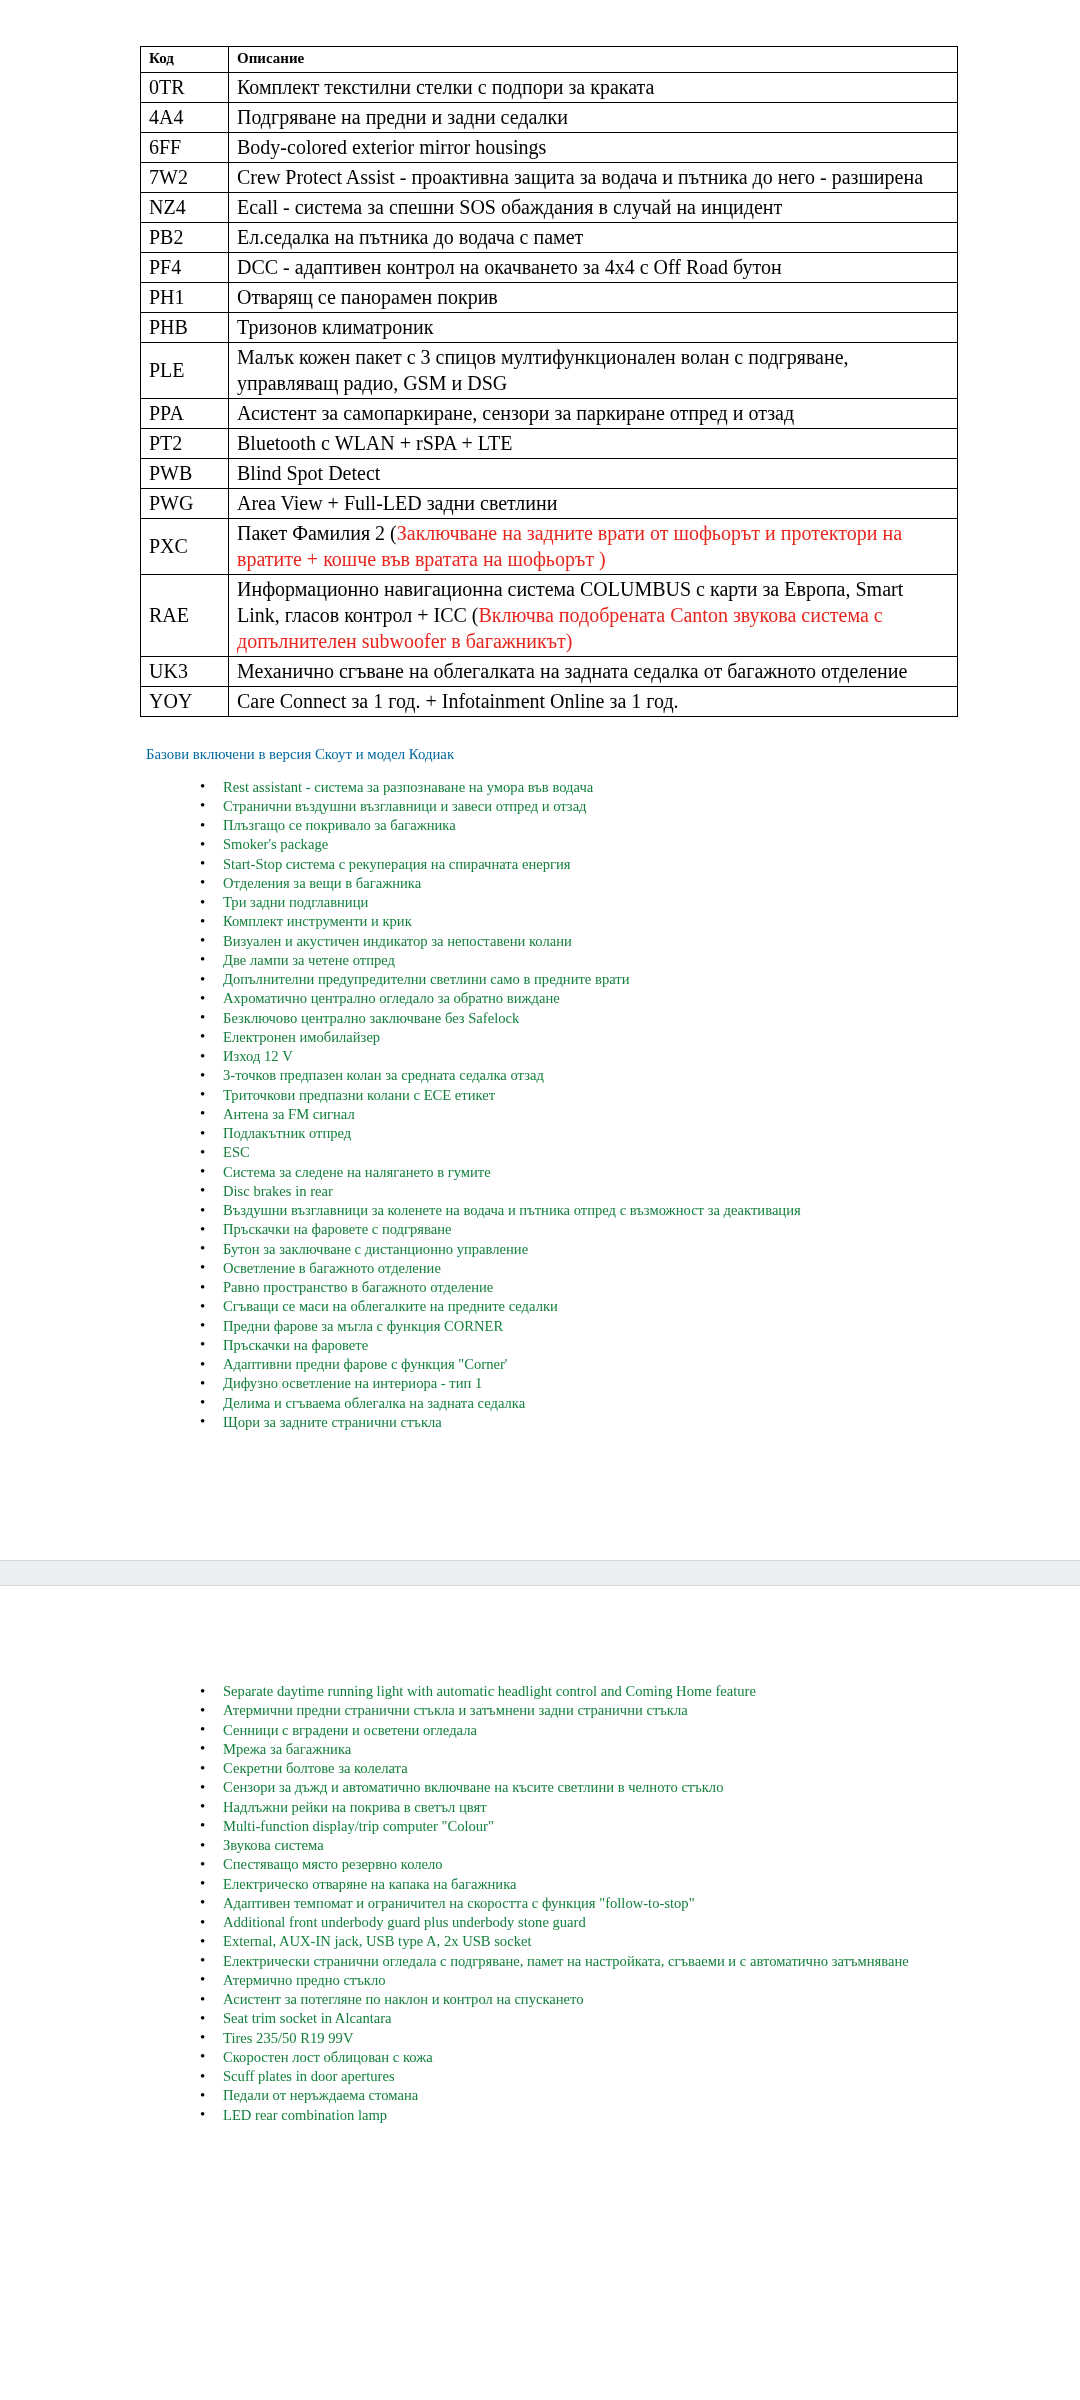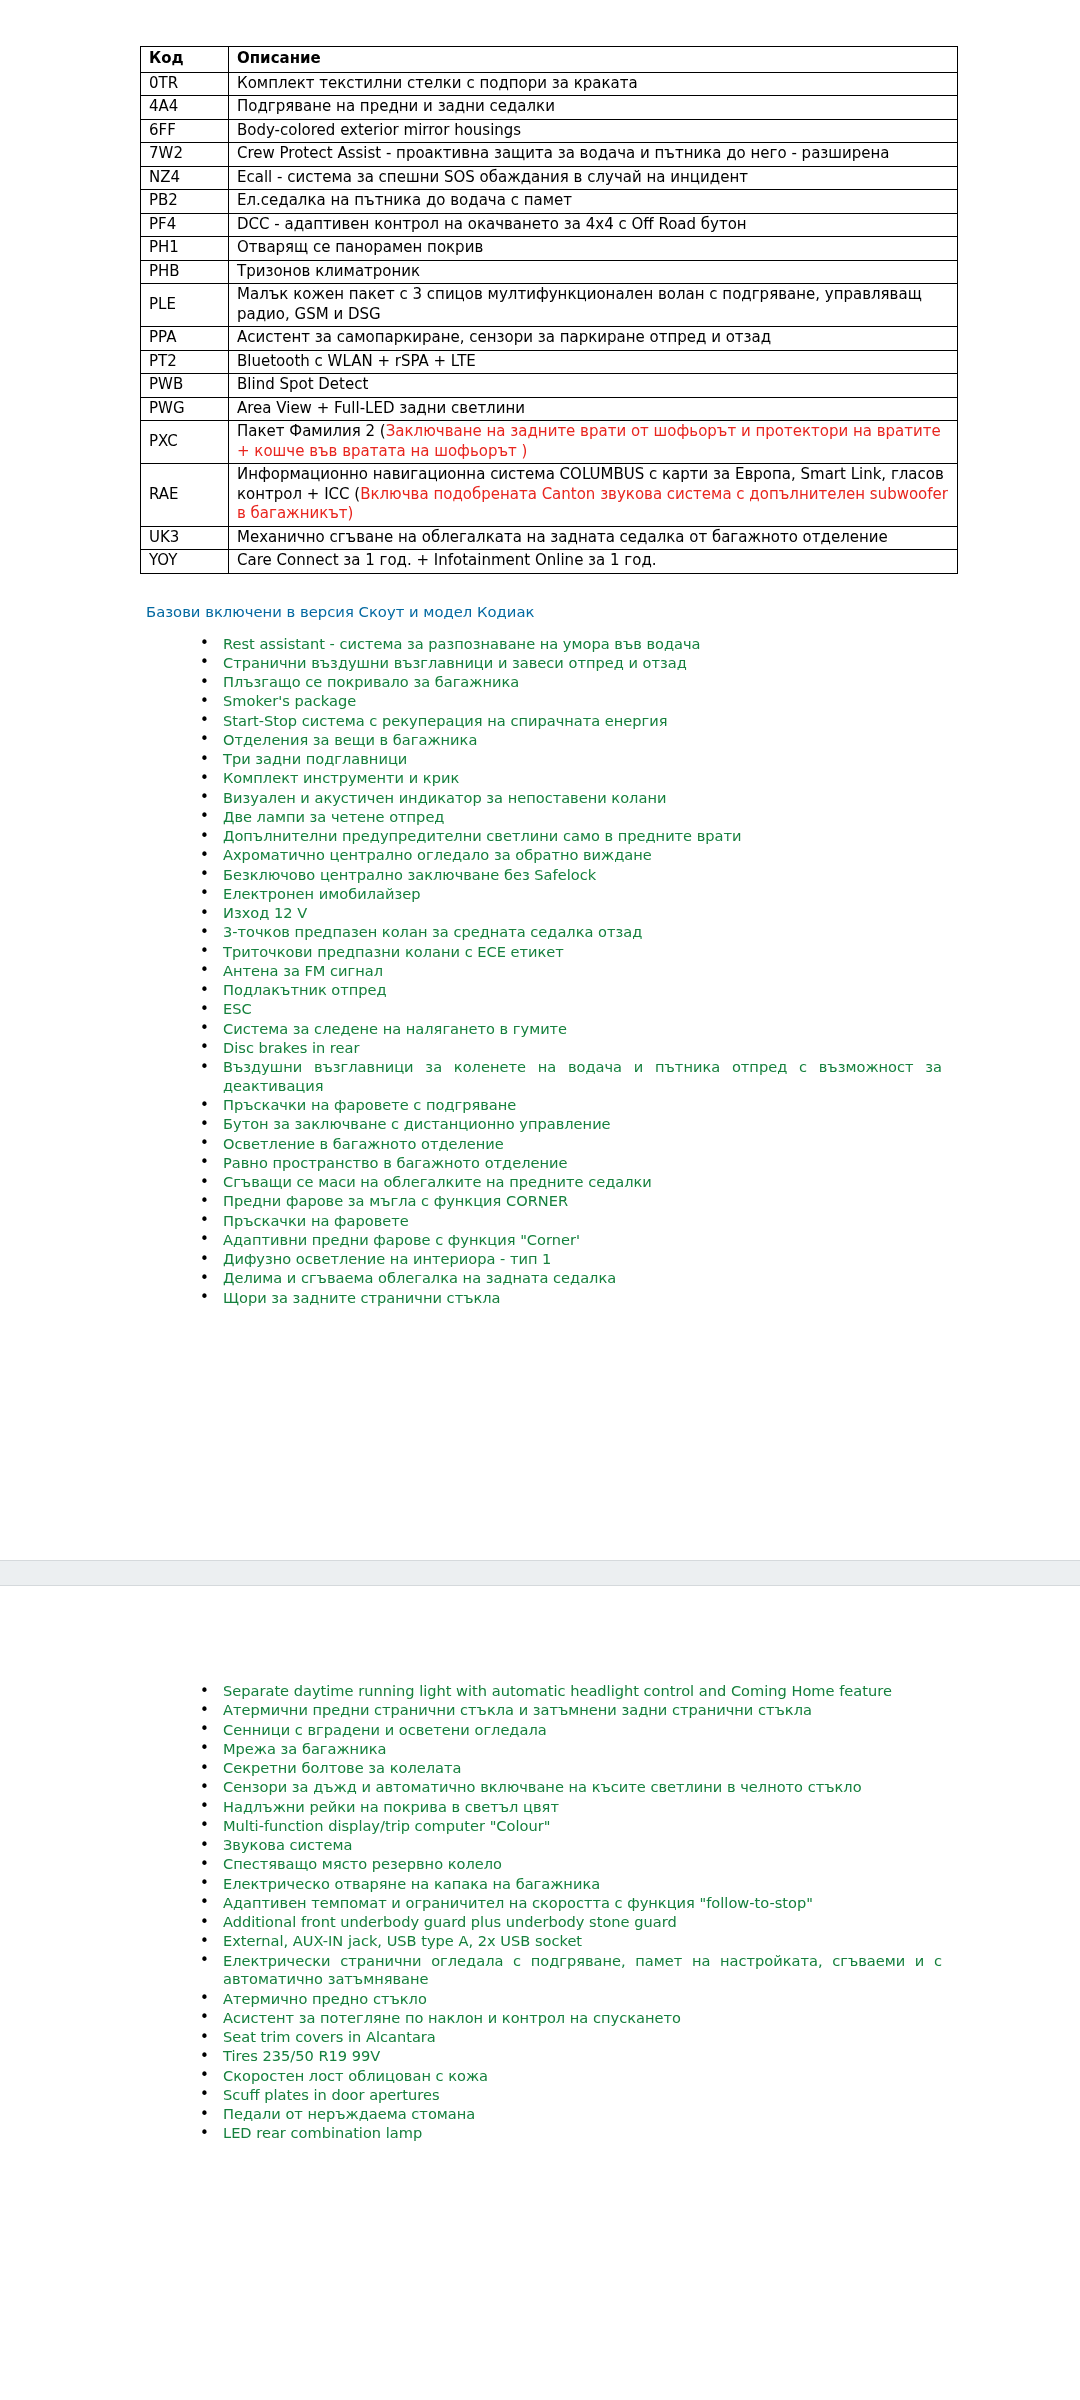--- a/index.html
+++ b/index.html
@@ -13,20 +13,21 @@
   body {
     width: 1080px;
     min-height: 2400px;
     position: relative;
     overflow-x: hidden;
   }
 
   .page {
     background: #ffffff;
     position: relative;
+    font-family: Liberation Serif, serif;
   }
 
   
   #page-one {
     padding: 46px 0 0 0;
     height: 1560px;
   }
 
   .doc-body {
     margin: 0 auto;
@@ -38,21 +39,21 @@
   table.options-table {
     border-collapse: collapse;
     width: 818px;
     table-layout: fixed;
     border: 1.6px solid #000;
   }
   table.options-table td,
   table.options-table th {
     border: 1.1px solid #000;
     padding: 1px 6px 2px 8px;
-    font-size: 15px;
+    font-size: 20px;
     line-height: 1.30;
     vertical-align: middle;
     text-align: left;
     color: #000;
     font-weight: normal;
   }
   table.options-table th {
     font-weight: bold;
     font-size: 15px;
     padding-top: 2px;
@@ -265,21 +266,21 @@
         <li>Multi-function display/trip computer "Colour"</li>
         <li>Звукова система</li>
         <li>Спестяващо място резервно колело</li>
         <li>Електрическо отваряне на капака на багажника</li>
         <li class="justify-both">Адаптивен темпомат и ограничител на скоростта с функция "follow-to-stop"</li>
         <li>Additional front underbody guard plus underbody stone guard</li>
         <li>External, AUX-IN jack, USB type A, 2x USB socket</li>
         <li class="justify-both">Електрически странични огледала с подгряване, памет на настройката, сгъваеми и с автоматично затъмняване</li>
         <li>Атермично предно стъкло</li>
         <li>Асистент за потегляне по наклон и контрол на спускането</li>
-        <li>Seat trim covers in Alcantara</li>
+        <li>Seat trim socket in Alcantara</li>
         <li>Tires 235/50 R19 99V</li>
         <li>Скоростен лост облицован с кожа</li>
         <li>Scuff plates in door apertures</li>
         <li>Педали от неръждаема стомана</li>
         <li>LED rear combination lamp</li>
       </ul>
   </div>
 </section>
 
 </body></html>

